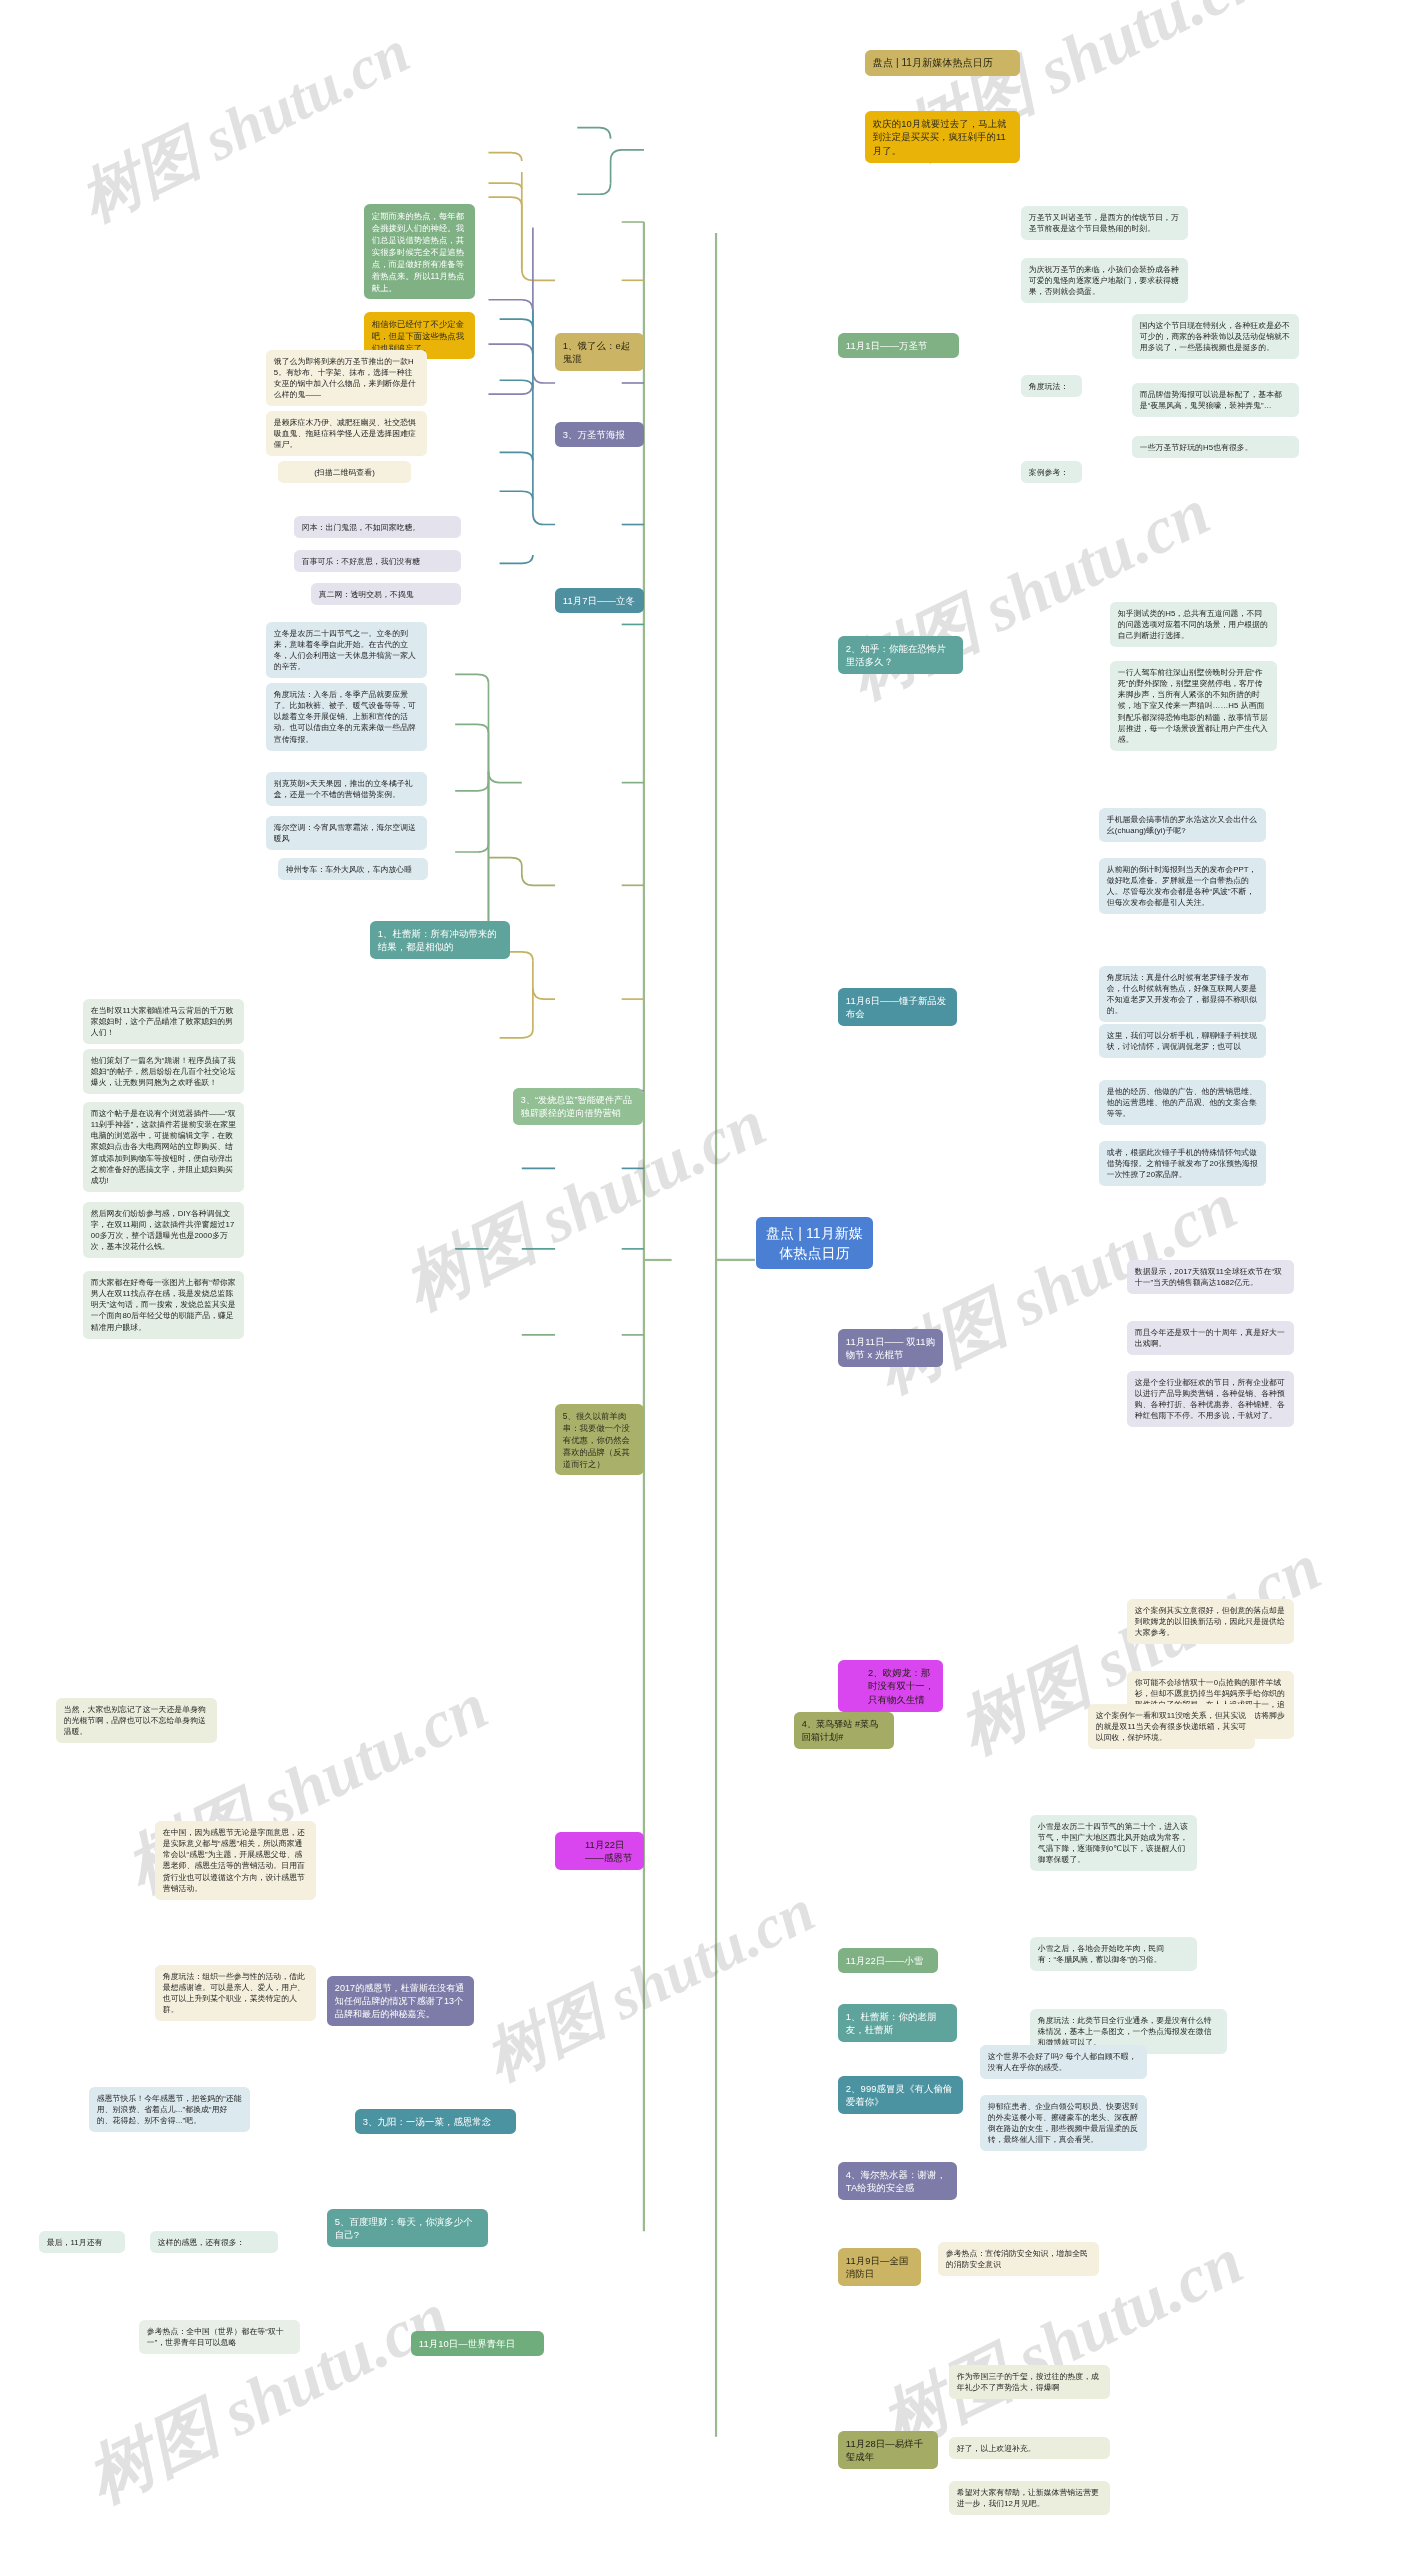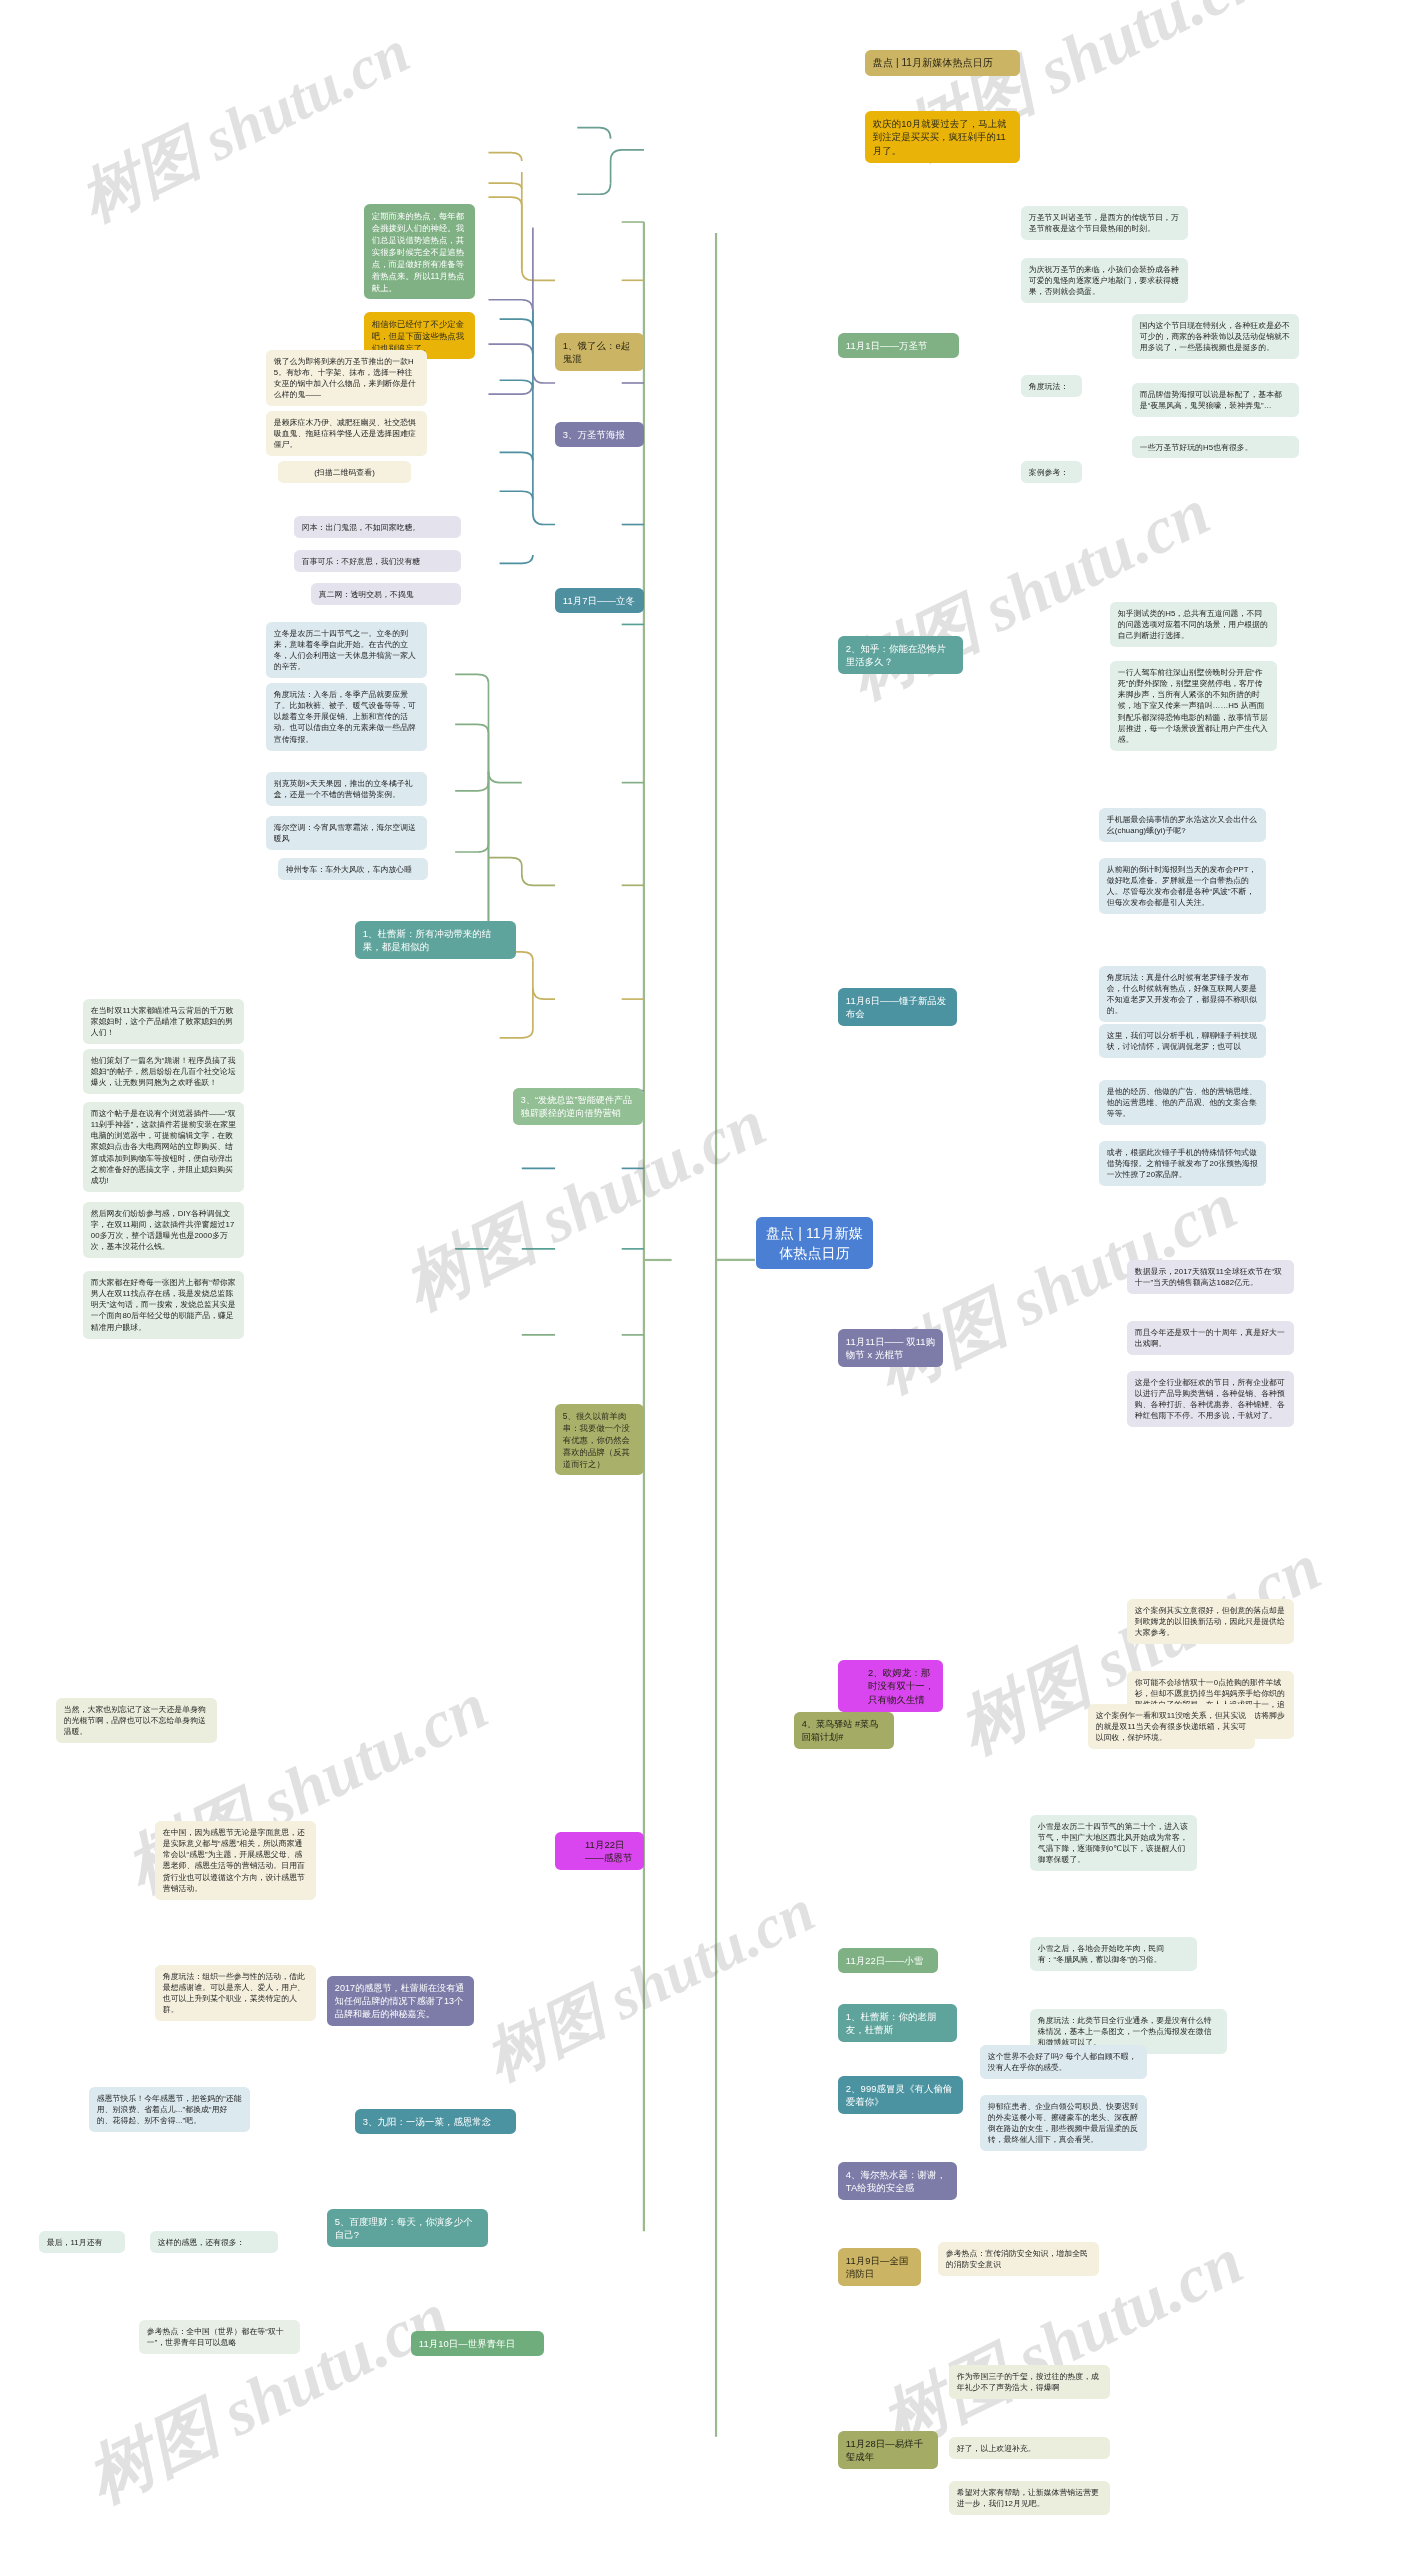--- a/index.html
+++ b/index.html
@@ -164,21 +164,21 @@
   <div class="node l-lilac" style="left:294px;top:550px;width:167px;font-size:7.8px;">百事可乐：不好意思，我们没有糖</div>
   <div class="node l-lilac" style="left:311px;top:583px;width:150px;font-size:7.8px;">真二网：透明交易，不捣鬼</div>
 
   <div class="node t-steel" style="left:555px;top:588px;width:89px;font-size:9.4px;">11月7日——立冬</div>
   <div class="node l-bluepale" style="left:266px;top:622px;width:161px;font-size:7.8px;">立冬是农历二十四节气之一。立冬的到来，意味着冬季自此开始。在古代的立冬，人们会利用这一天休息并犒赏一家人的辛苦。</div>
   <div class="node l-bluepale" style="left:266px;top:683px;width:161px;font-size:7.8px;">角度玩法：入冬后，冬季产品就要应景了。比如秋裤、被子、暖气设备等等，可以趁着立冬开展促销、上新和宣传的活动。也可以借由立冬的元素来做一些品牌宣传海报。</div>
   <div class="node l-bluepale" style="left:266px;top:772px;width:161px;font-size:7.8px;">别克英朗×天天果园，推出的立冬橘子礼盒，还是一个不错的营销借势案例。</div>
   <div class="node l-bluepale" style="left:266px;top:816px;width:161px;font-size:7.8px;">海尔空调：今宵风雪寒霜浓，海尔空调送暖风</div>
   <div class="node l-bluepale" style="left:278px;top:858px;width:150px;font-size:7.8px;">神州专车：车外大风吹，车内放心睡</div>
 
-  <div class="node t-teal" style="left:355px;top:921px;width:161px;font-size:9.4px;">1、杜蕾斯：所有冲动带来的结果，都是相似的</div>
+  <div class="node t-teal" style="left:370px;top:921px;width:140px;font-size:9.4px;">1、杜蕾斯：所有冲动带来的结果，都是相似的</div>
 
   <div class="node t-greensoft" style="left:513px;top:1088px;width:130px;font-size:9px;">3、“发烧总监”智能硬件产品独辟蹊径的逆向借势营销</div>
   <div class="node l-greenpale" style="left:83px;top:999px;width:161px;font-size:7.8px;">在当时双11大家都瞄准马云背后的千万败家媳妇时，这个产品瞄准了败家媳妇的男人们！</div>
   <div class="node l-greenpale" style="left:83px;top:1049px;width:161px;font-size:7.8px;">他们策划了一篇名为“跪谢！程序员搞了我媳妇”的帖子，然后纷纷在几百个社交论坛爆火，让无数男同胞为之欢呼雀跃！</div>
   <div class="node l-greenpale" style="left:83px;top:1102px;width:161px;font-size:7.8px;">而这个帖子是在说有个浏览器插件——“双11剁手神器”，这款插件若提前安装在家里电脑的浏览器中，可提前编辑文字，在败家媳妇点击各大电商网站的立即购买、结算或添加到购物车等按钮时，便自动弹出之前准备好的恶搞文字，并阻止媳妇购买成功!</div>
   <div class="node l-greenpale" style="left:83px;top:1202px;width:161px;font-size:7.8px;">然后网友们纷纷参与感，DIY各种调侃文字，在双11期间，这款插件共弹窗超过1700多万次，整个话题曝光也是2000多万次，基本没花什么钱。</div>
   <div class="node l-greenpale" style="left:83px;top:1271px;width:161px;font-size:7.8px;">而大家都在好奇每一张图片上都有“帮你家男人在双11找点存在感，我是发烧总监陈明天”这句话，而一搜索，发烧总监其实是一个面向80后年轻父母的职能产品，赚足精准用户眼球。</div>
 
   <div class="node t-olive" style="left:555px;top:1404px;width:89px;font-size:8.3px;">5、很久以前羊肉串：我要做一个没有优惠，你仍然会喜欢的品牌（反其道而行之）</div>
   <div class="node l-olivepale" style="left:56px;top:1698px;width:161px;font-size:7.8px;">当然，大家也别忘记了这一天还是单身狗的光棍节啊，品牌也可以不忘给单身狗送温暖。</div>

